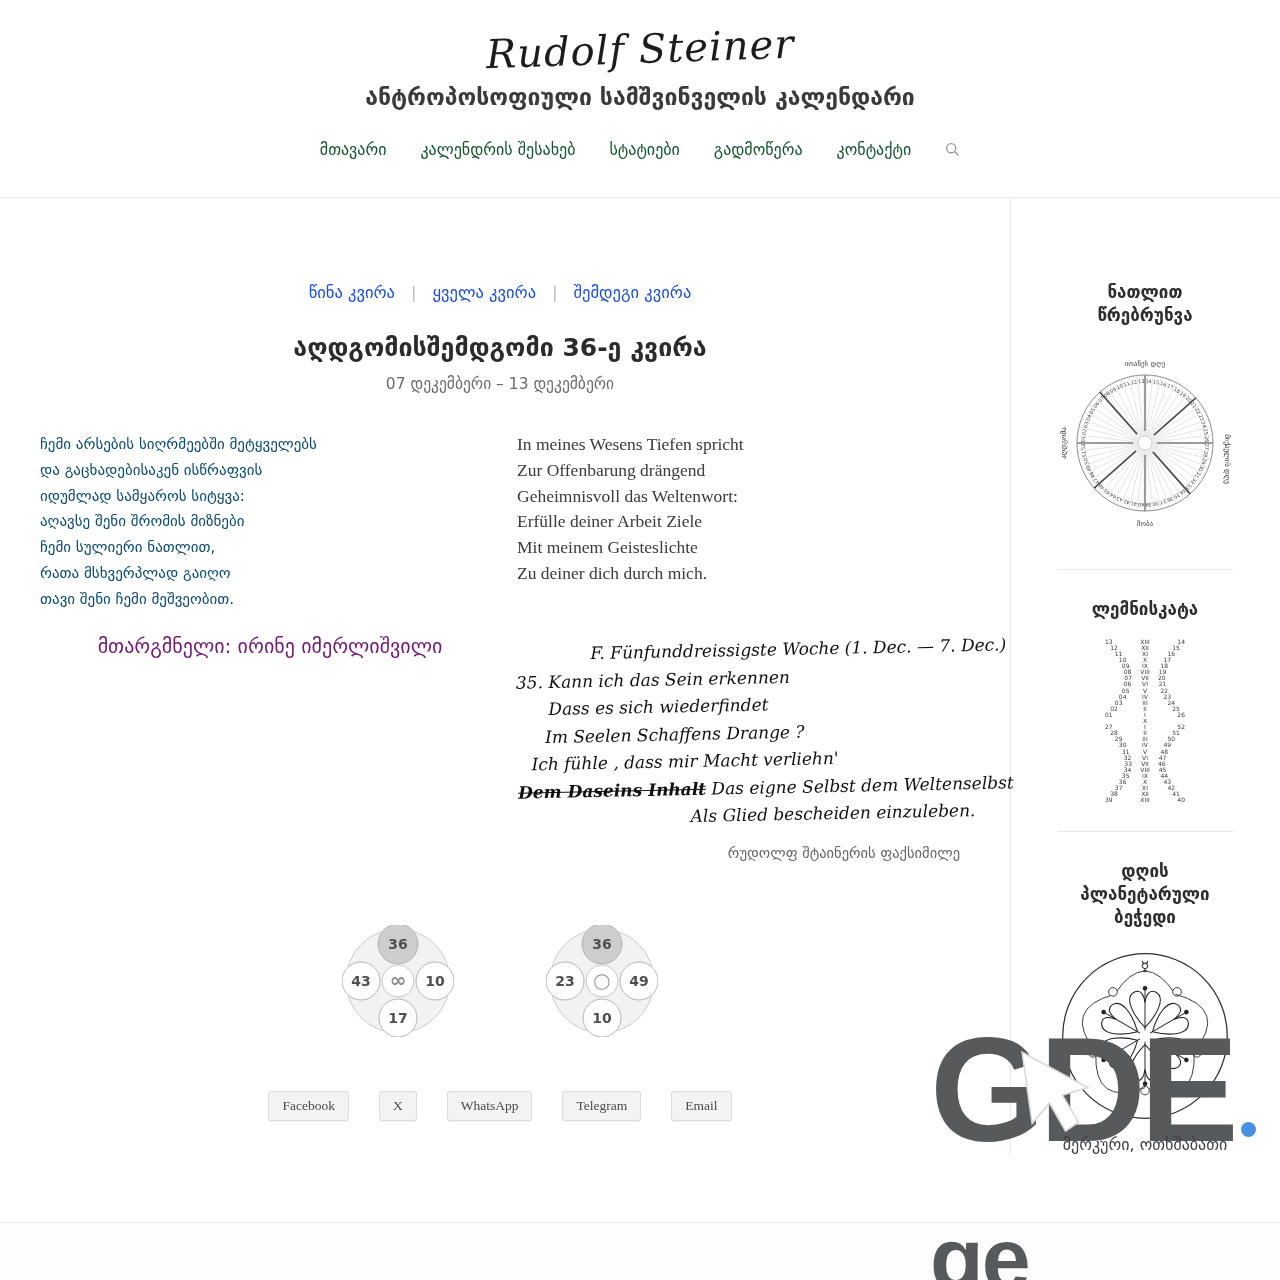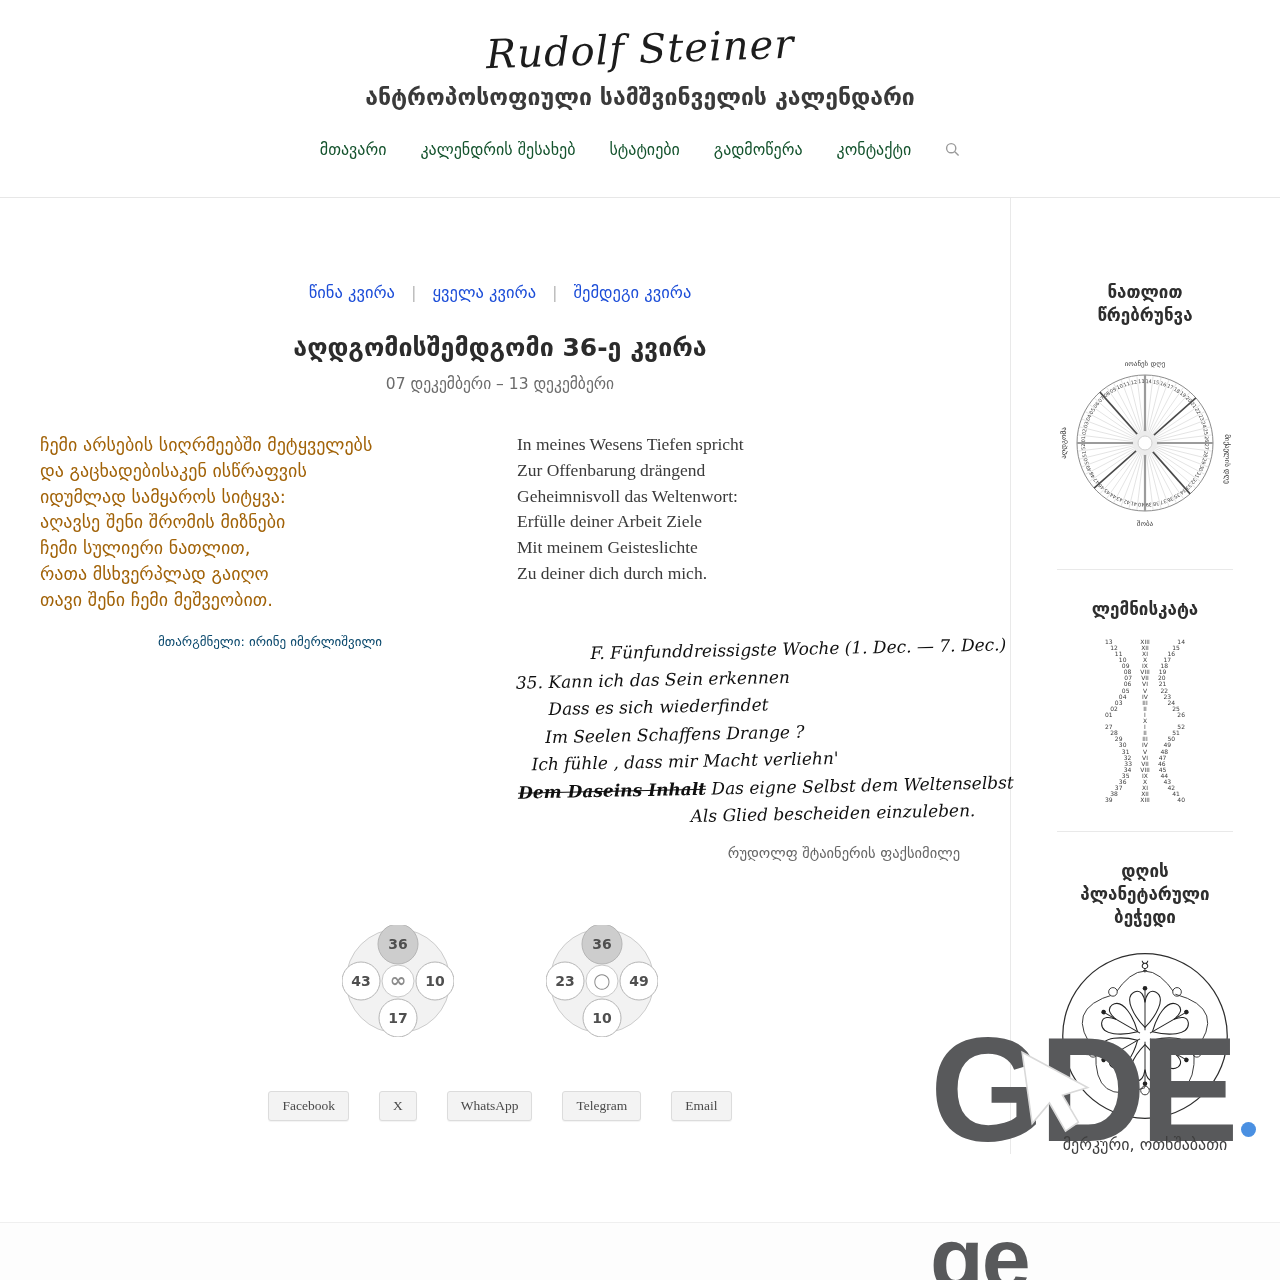--- a/index.html
+++ b/index.html
@@ -26,22 +26,22 @@
   
   .week-nav{margin-top:85px;text-align:center;font-size:16.5px;}
   .week-nav a{color:#1d4ed8;text-decoration:none;cursor:pointer;}
   .week-sep{color:#b9b9b9;margin:0 16px;}
   .article-title{margin:31px 0 0;font-size:25px;text-align:center;color:#2b2b2b;font-weight:bold;}
   .article-date{margin-top:13px;text-align:center;color:#6b6b6b;font-size:15.5px;}
 
   .poem-grid{display:flex;margin-top:39px;}
   .col-left{width:460px;flex:none;}
   .col-right{width:460px;flex:none;box-sizing:border-box;padding-left:17px;}
-  .poem-ka div{font-size:18px;line-height:25.8px;color:#a16207;}
-  .translator{margin-top:21px;text-align:center;color:#0c4a6e;font-size:13px;}
+  .poem-ka div{font-size:15px;line-height:25.8px;color:#0c4a6e;}
+  .translator{margin-top:21px;text-align:center;color:#701a75;font-size:20px;}
   .poem-de div{font-family:"Liberation Serif",serif;font-size:17.5px;line-height:25.8px;color:#3a3a3a;}
 
   .facsimile{margin-top:50px;transform:rotate(-1.2deg);font:italic 17px "DejaVu Serif",serif;
              color:#101010;line-height:27.5px;white-space:nowrap;}
   .fax-line .struck{text-decoration:line-through;font-weight:bold;}
   .fax-caption{margin-top:16px;text-align:right;font-size:14.5px;color:#666;
                font-family:"DejaVu Sans","Liberation Sans",sans-serif;}
 
   .wheels-row{margin-top:64px;display:flex;justify-content:center;gap:92px;}
   .share-row{margin-top:54px;display:flex;justify-content:center;gap:30px;align-items:flex-end;}

